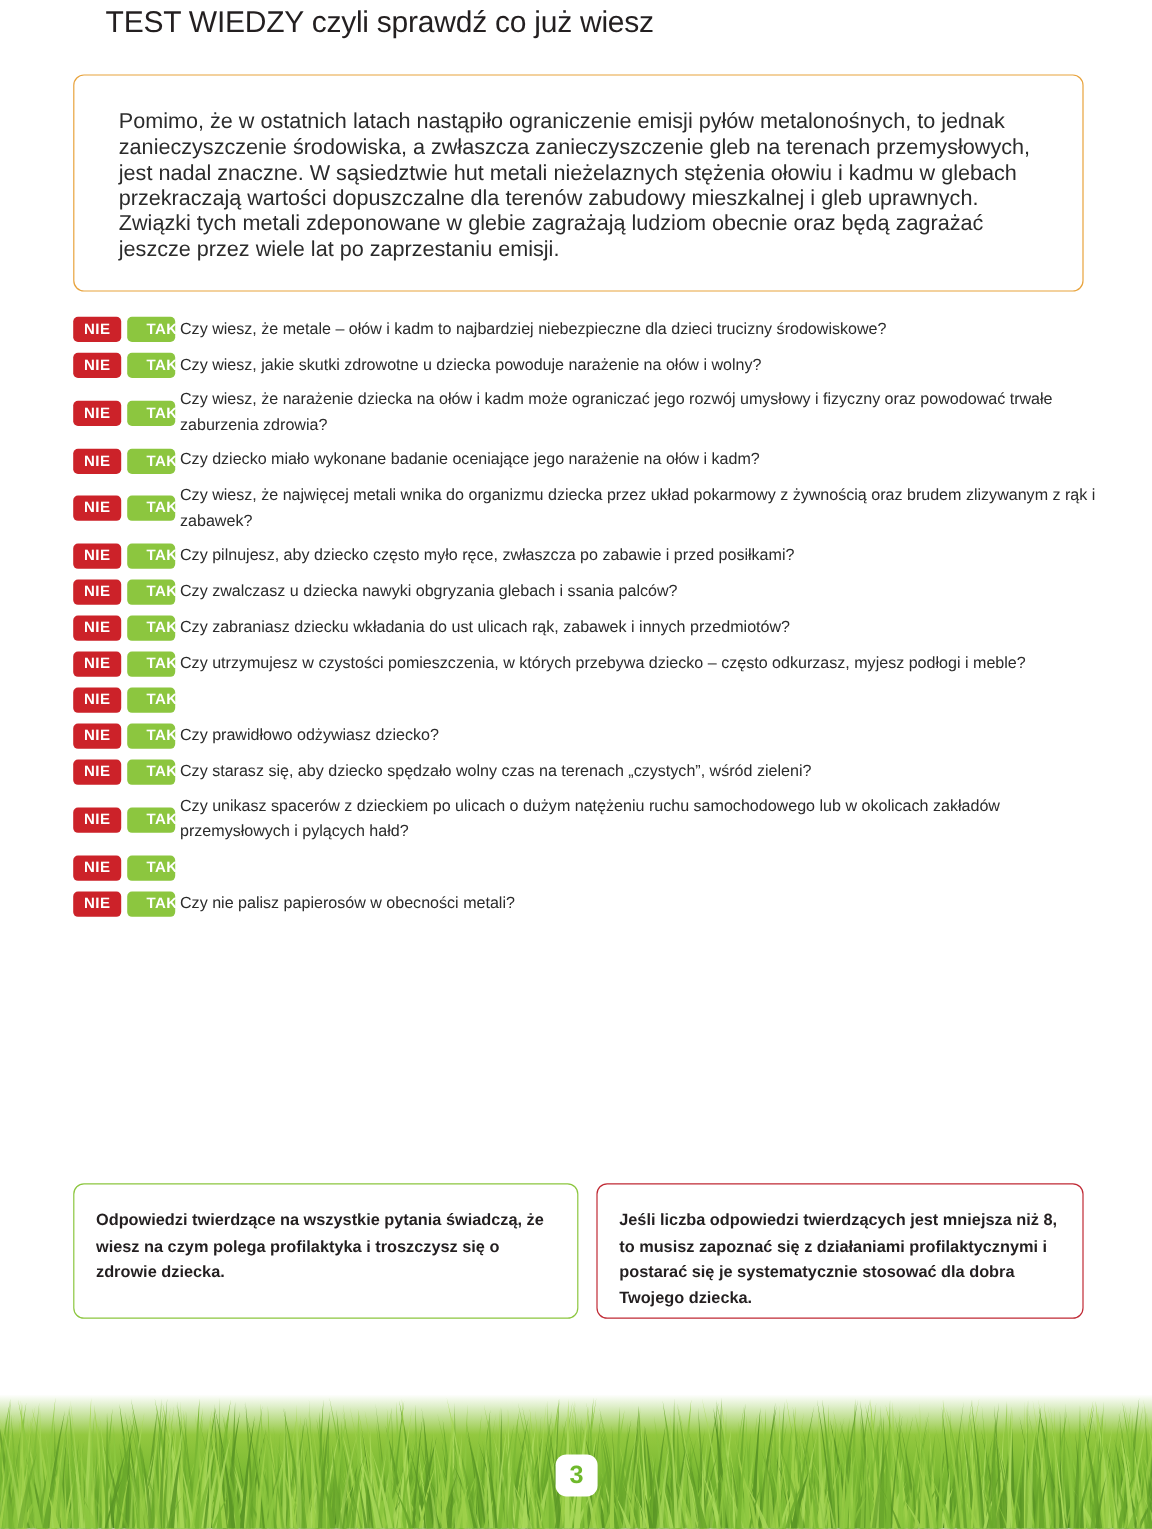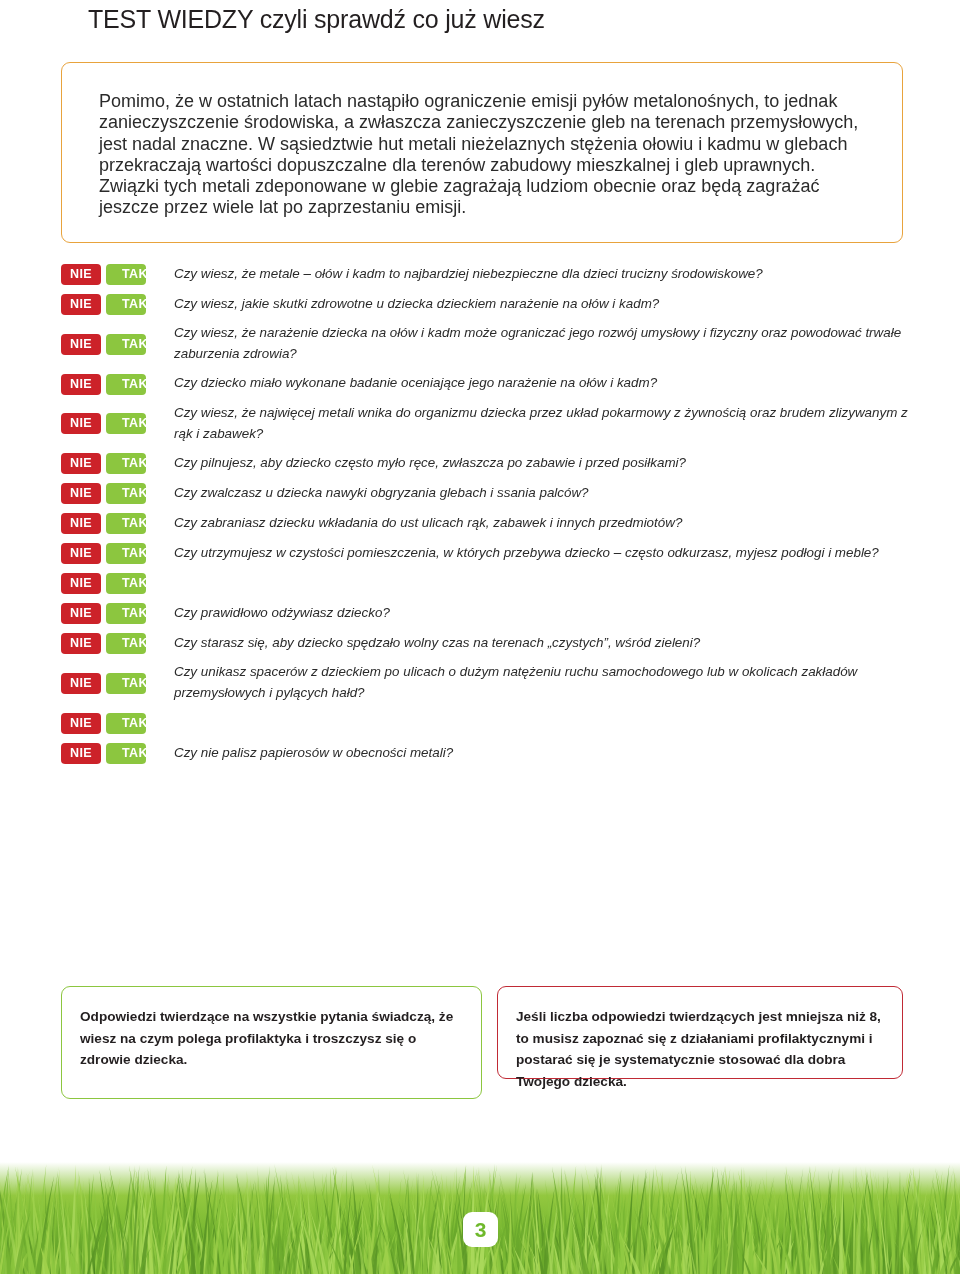--- a/index.html
+++ b/index.html
@@ -81,46 +81,45 @@
     font-size: 12.5px;
     font-weight: bold;
     letter-spacing: 0.4px;
     cursor: pointer;
     user-select: none;
   }
   .btn-nie { background: #cc2229; }
   .btn-tak { background: #8cc63f; padding-left: 16px; }
 
   .q-text {
-    margin-left: 28px;
+    margin-left: 4px;
     font-size: 13.4px;
     line-height: 21.3px;
     color: #2b2b2b;
     flex: 1 1 auto;
-    font-style: italic;
   }
 
   
   .summary-green {
     position: absolute;
     left: 61px;
     top: 986px;
     width: 421px;
     height: 113px;
     box-sizing: border-box;
     border: 1.5px solid #8cc63f;
     border-radius: 9px;
     background: #ffffff;
   }
   .summary-red {
     position: absolute;
     left: 497px;
     top: 986px;
     width: 406px;
-    height: 93px;
+    height: 113px;
     box-sizing: border-box;
     border: 1.5px solid #c02a35;
     border-radius: 9px;
     background: #ffffff;
   }
   .summary-text {
     position: absolute;
     left: 18px;
     top: 19px;
     right: 12px;
@@ -186,21 +185,21 @@
         <span class="btn btn-nie">NIE</span>
         <span class="btn btn-tak">TAK</span>
       </div>
       <div class="q-text">Czy wiesz, że metale – ołów i kadm to najbardziej niebezpieczne dla dzieci trucizny środowiskowe?</div>
     </div>
     <div class="q-row">
       <div class="answers">
         <span class="btn btn-nie">NIE</span>
         <span class="btn btn-tak">TAK</span>
       </div>
-      <div class="q-text">Czy wiesz, jakie skutki zdrowotne u dziecka dzieckiem narażenie na ołów i kadm?</div>
+      <div class="q-text">Czy wiesz, jakie skutki zdrowotne u dziecka powoduje narażenie na ołów i wolny?</div>
     </div>
     <div class="q-row">
       <div class="answers">
         <span class="btn btn-nie">NIE</span>
         <span class="btn btn-tak">TAK</span>
       </div>
       <div class="q-text">Czy wiesz, że narażenie dziecka na ołów i kadm może ograniczać jego rozwój umysłowy i fizyczny oraz powodować trwałe zaburzenia zdrowia?</div>
     </div>
     <div class="q-row">
       <div class="answers">

